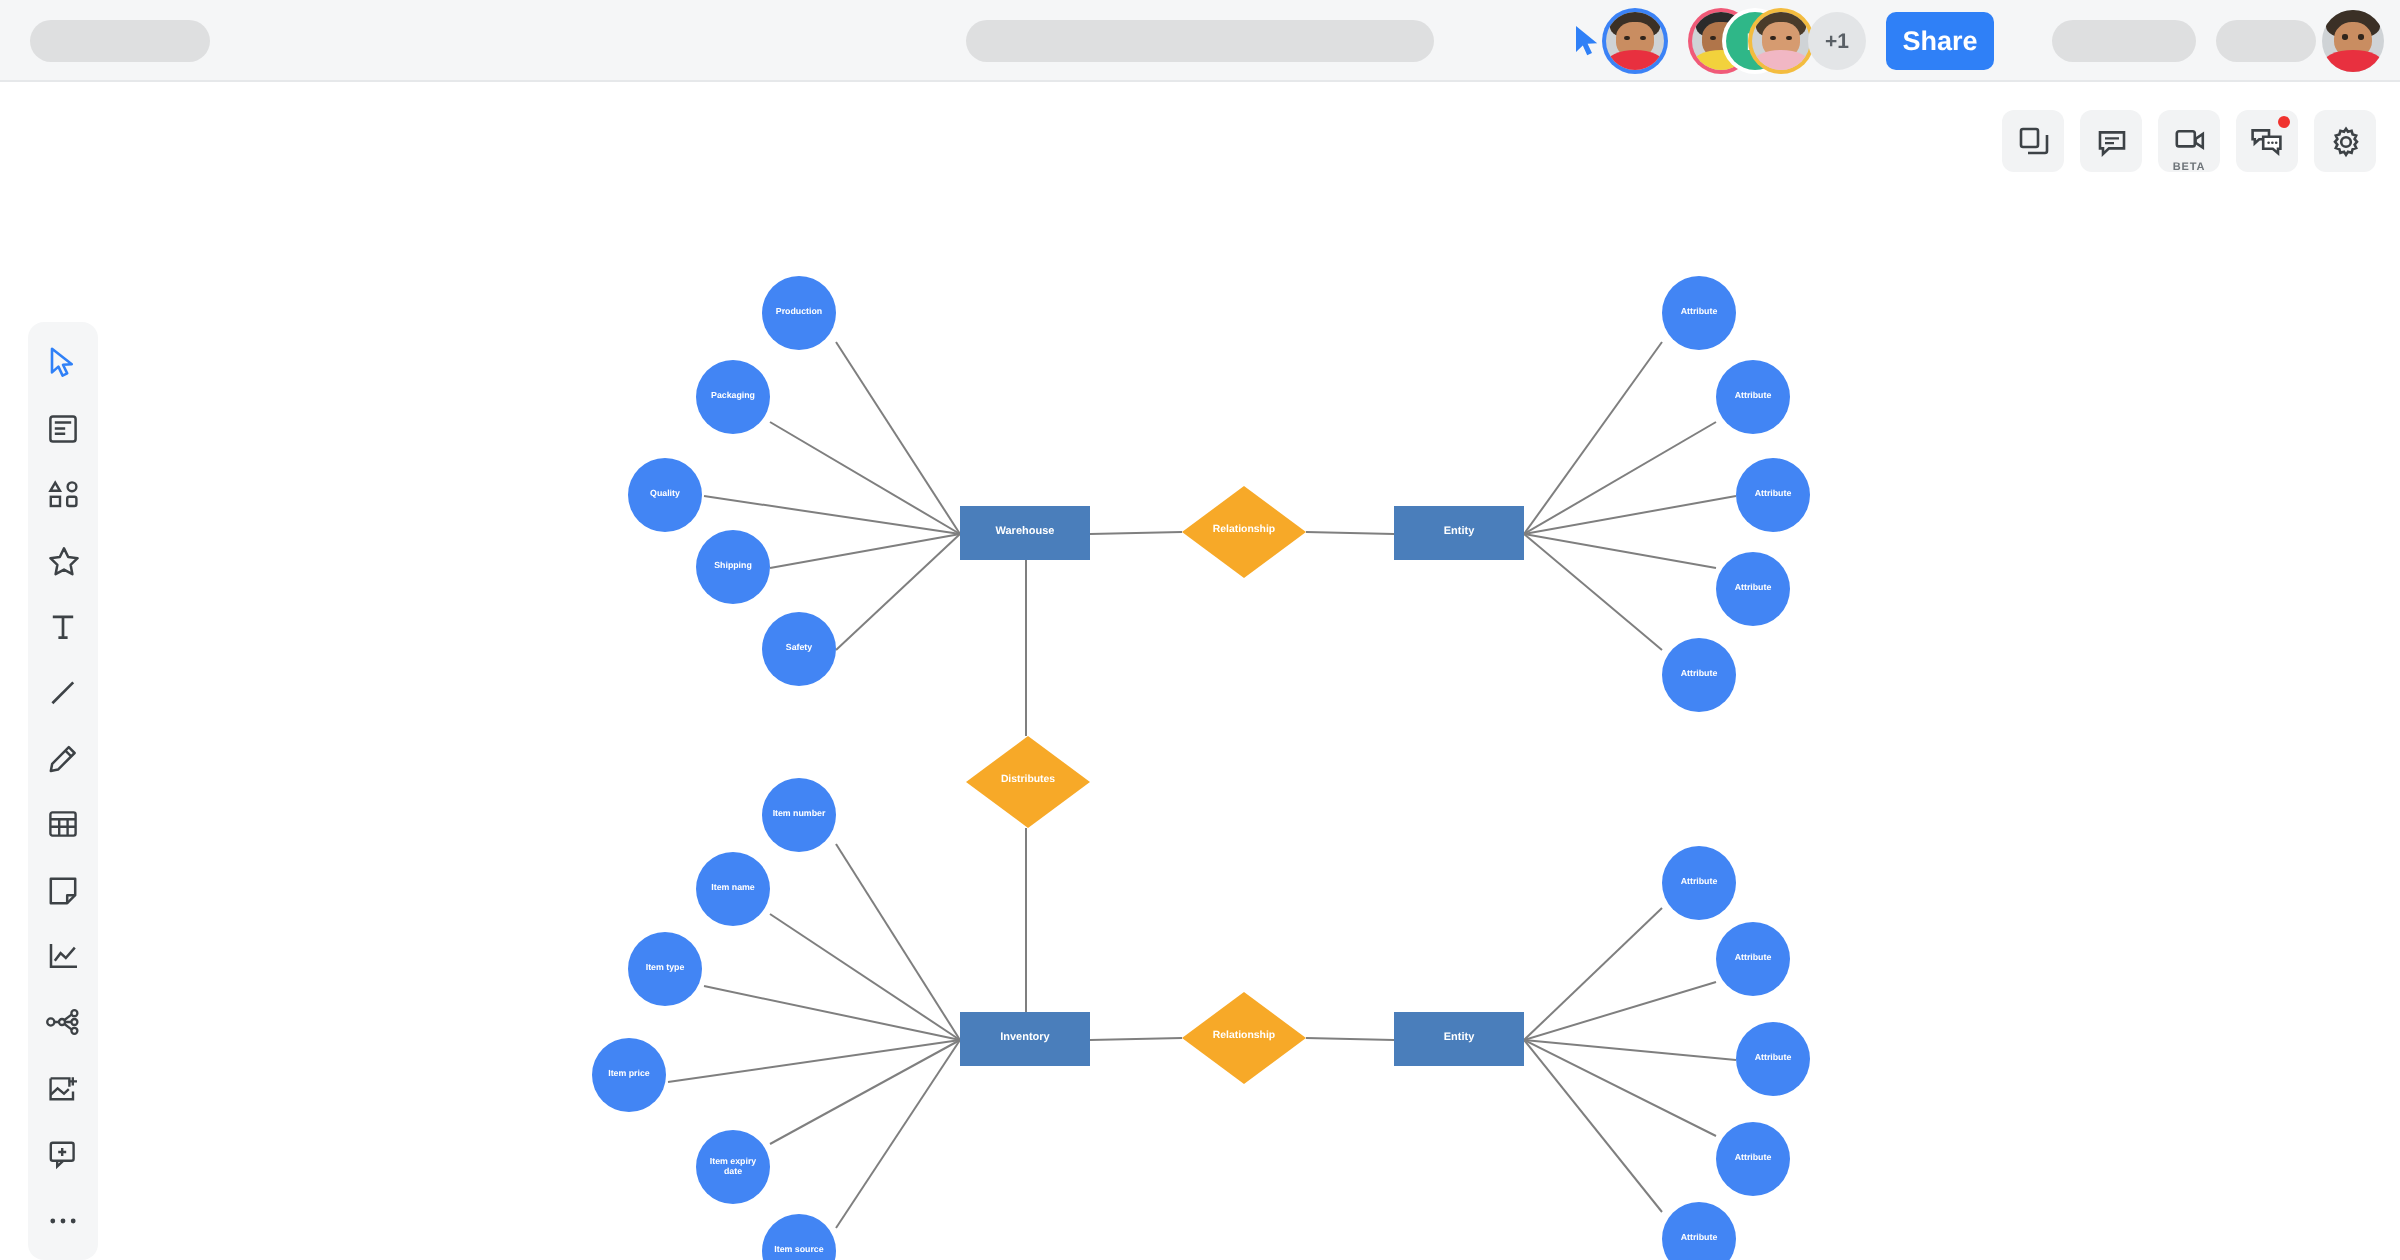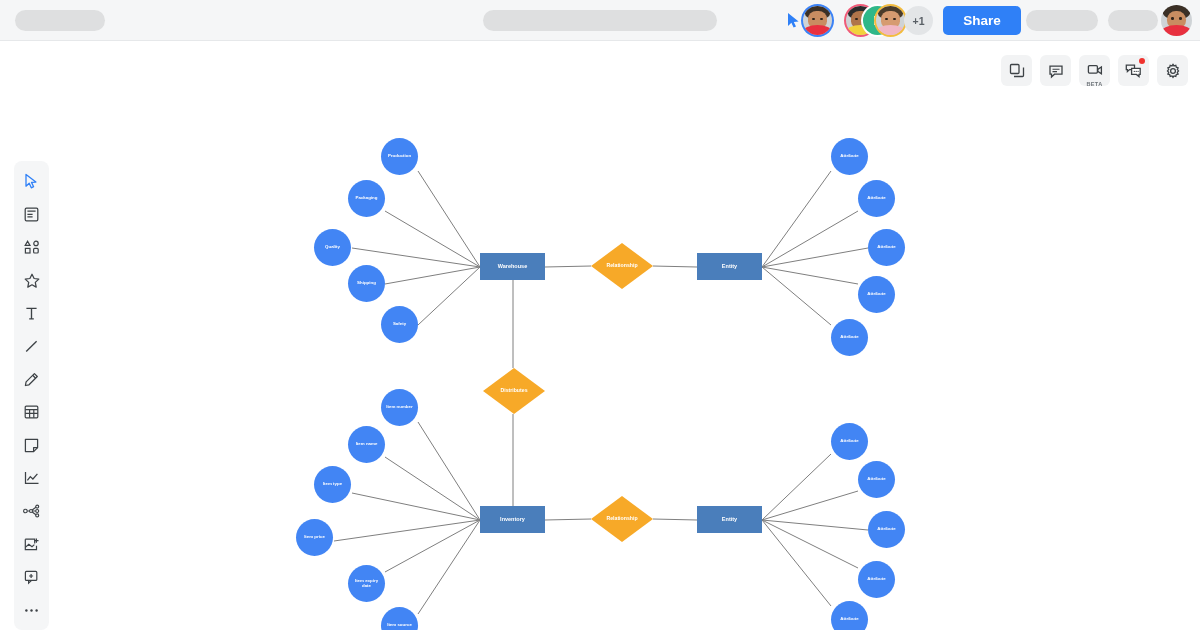--- a/index.html
+++ b/index.html
@@ -68,21 +68,21 @@
   .face.b4 .skin { background: #d69b70; }
   .face .eyes { position: absolute; left: 30%; top: 40%; width: 40%; height: 8%; }
   .face .eyes:before, .face .eyes:after {
     content: ""; position: absolute; top: 0; width: 22%; height: 100%;
     background: #31251c; border-radius: 50%;
   }
   .face .eyes:before { left: 6%; }
   .face .eyes:after { right: 6%; }
 
   .share-btn {
-    position: absolute; left: 943px; top: 6px; width: 78px; height: 29px;
+    position: absolute; left: 943px; top: 6px; width: 54px; height: 29px;
     background: #2f80f7; color: #ffffff; border: none; border-radius: 5px;
     font-family: "Liberation Sans", sans-serif;
     font-size: 13.5px; font-weight: 600; cursor: pointer;
     display: flex; align-items: center; justify-content: center;
   }
 
   
   .canvas {
     position: absolute; left: 0; top: 41px; width: 1200px; height: 589px;
     background: #ffffff;

